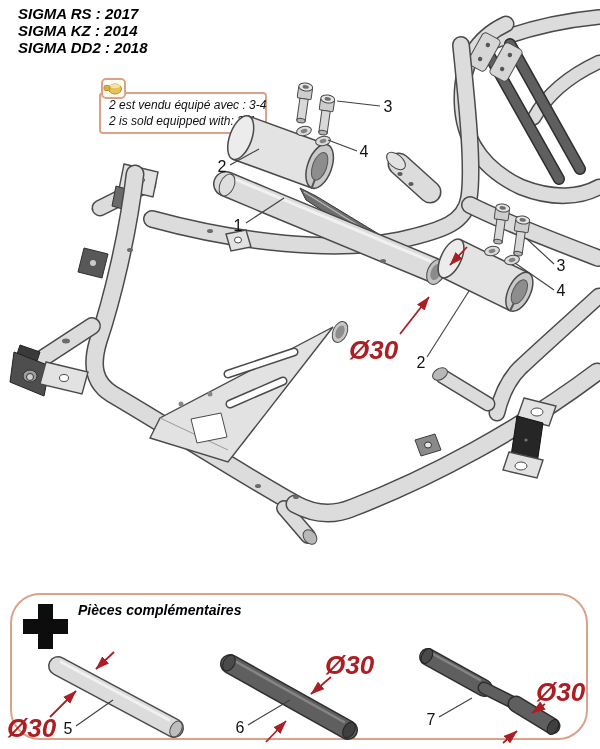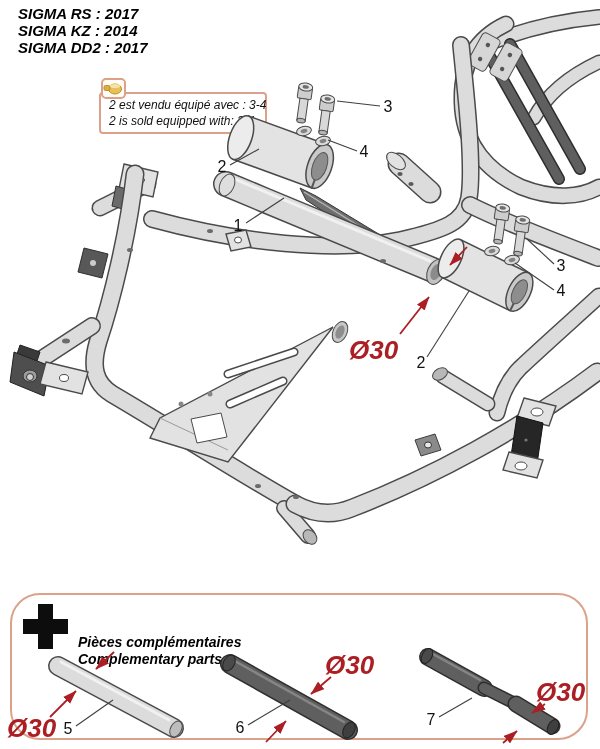--- a/index.html
+++ b/index.html
@@ -11,21 +11,21 @@
   .note-box { position:absolute; left:99px; top:92px; width:168px; box-sizing:border-box;
               border:2px solid #dba289; border-radius:4px; background:#fff;
               font-style:italic; font-size:12px; line-height:16px; color:#111;
               padding:3px 4px 3px 8px; white-space:nowrap; z-index:2; }
   .note-icon { position:absolute; left:101px; top:78px; width:25px; height:21px; box-sizing:border-box;
                border:2px solid #dba289; border-radius:5px; background:#fffdf4; z-index:3; }
 
   .comp-box { position:absolute; left:10px; top:593px; width:578px; height:147px; box-sizing:border-box;
               border:2px solid #dba289; border-radius:30px; background:#fff; }
   .comp-titles { position:absolute; left:78px; top:602px; font-weight:bold; font-style:italic;
-                 font-size:14px; line-height:17px; color:#000; white-space:nowrap; z-index:2;margin-top:32px; }
+                 font-size:14px; line-height:17px; color:#000; white-space:nowrap; z-index:2; }
 
   svg.scene { position:absolute; left:0; top:0; z-index:4; }
 
   .to  { fill:none; stroke:#4a4a4a; stroke-linecap:round; }
   .tf  { fill:none; stroke:#dcdcdc; stroke-linecap:round; }
   .tod { fill:none; stroke:#2e2e2e; stroke-linecap:round; }
   .tfd { fill:none; stroke:#5f5f5f; stroke-linecap:round; }
   .th  { fill:none; stroke:#f4f4f4; stroke-linecap:round; opacity:.85; }
   .thd { fill:none; stroke:#8a8a8a; stroke-linecap:round; opacity:.9; }
   .pl  { fill:#e2e2e2; stroke:#4a4a4a; stroke-width:1.4; }
@@ -33,39 +33,38 @@
   .lbl { font-size:16px; fill:#111; }
   .dim { font-size:26px; font-weight:bold; font-style:italic; fill:#ab1f24; }
   .red { stroke:#ab1f24; stroke-width:1.8; fill:none; }
 </style>
 </head>
 <body>
 
 <div class="titles">
   <div>SIGMA RS : 2017</div>
   <div>SIGMA KZ : 2014</div>
-  <div>SIGMA DD2 : 2017</div>
+  <div>SIGMA DD2 : 2018</div>
 </div>
 
 <div class="note-icon">
   <svg width="21" height="17" viewBox="0 0 21 17">
     <ellipse cx="12" cy="9" rx="6.5" ry="5" fill="#e9c15a" stroke="#b8902c"></ellipse>
     <rect x="1" y="5.5" width="6" height="5" rx="1.5" fill="#dcae3f" stroke="#b8902c"></rect>
     <ellipse cx="12" cy="6" rx="5" ry="2" fill="#f6e2a5"></ellipse>
   </svg>
 </div>
 <div class="note-box">
   <div>2 est vendu équipé avec : 3-4</div>
   <div>2 is sold equipped with: 3-4</div>
 </div>
 
 <div class="comp-box"></div>
 <div class="comp-titles">
   <div>Pièces complémentaires</div>
-  <div>Complementary parts</div>
 </div>
 
 <svg class="scene" width="600" height="749" viewBox="0 0 600 749">
   <defs>
     <marker id="ra" viewBox="0 0 10 7" refX="9.5" refY="3.5" markerWidth="14" markerHeight="10" markerUnits="userSpaceOnUse" orient="auto">
       <path d="M0,0 L10,3.5 L0,7 Z" fill="#ab1f24"></path>
     </marker>
     <g id="bolt">
       <rect x="-7" y="2" width="14" height="12" rx="1.5" fill="#cdcdcd" stroke="#4a4a4a"></rect>
       <ellipse cx="0" cy="2" rx="7" ry="4" fill="#e6e6e6" stroke="#4a4a4a"></ellipse>

